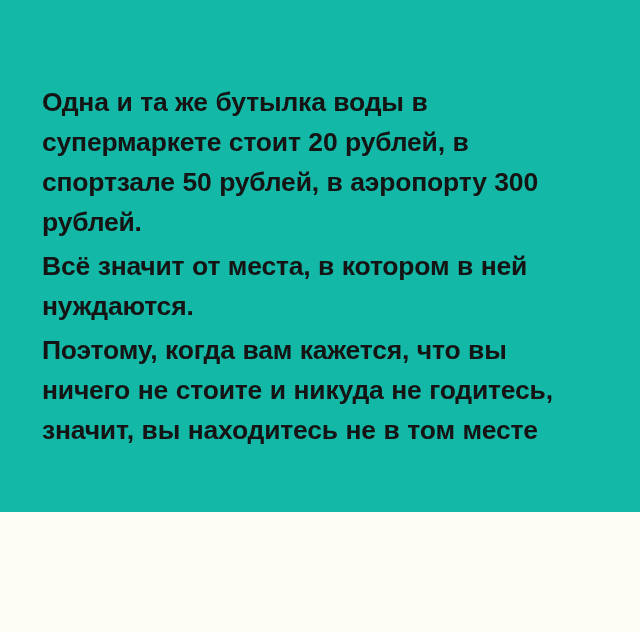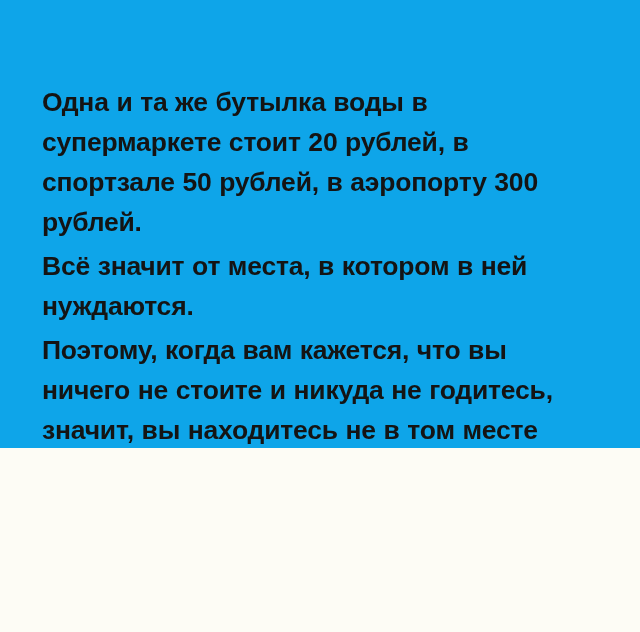--- a/index.html
+++ b/index.html
@@ -9,22 +9,22 @@
   body {
     width: 640px;
     height: 632px;
     background: #fdfcf5;
     font-family: "Liberation Sans", sans-serif;
     overflow: hidden;
   }
   .card {
     box-sizing: border-box;
     width: 640px;
-    height: 448px;
-    background: #0ea5e9;
+    height: 512px;
+    background: #14b8a6;
     padding: 82px 40px 40px 42px;
     display: flex;
     flex-direction: column;
     justify-content: flex-start;
   }
   .text-block {
     display: block;
   }
   .para {
     font-family: "Liberation Sans", sans-serif;

